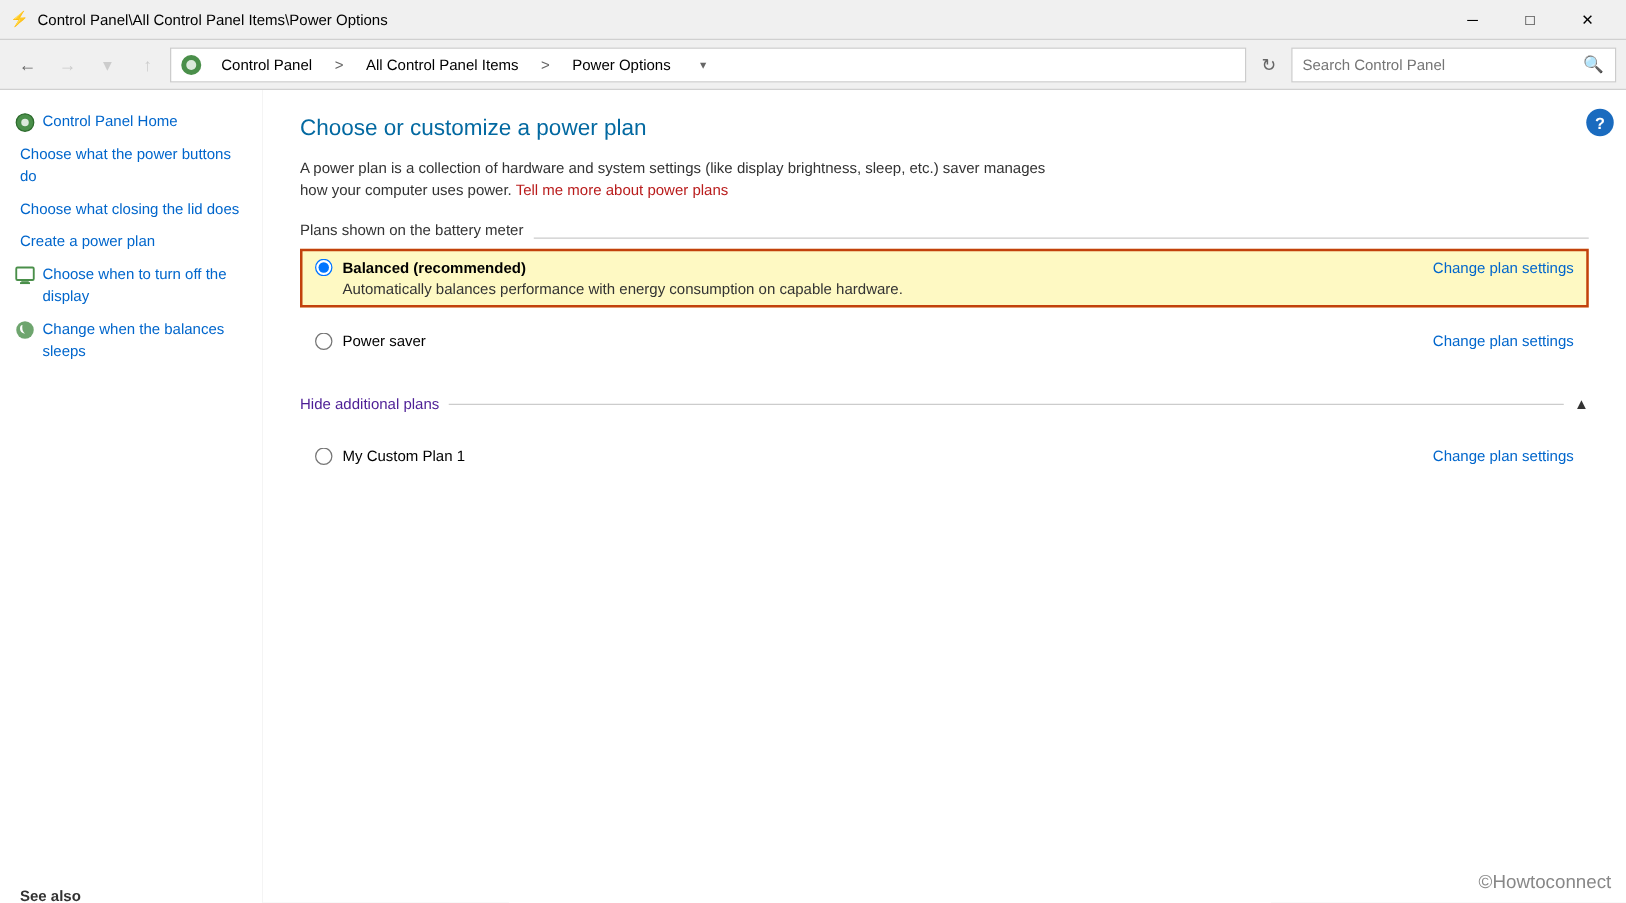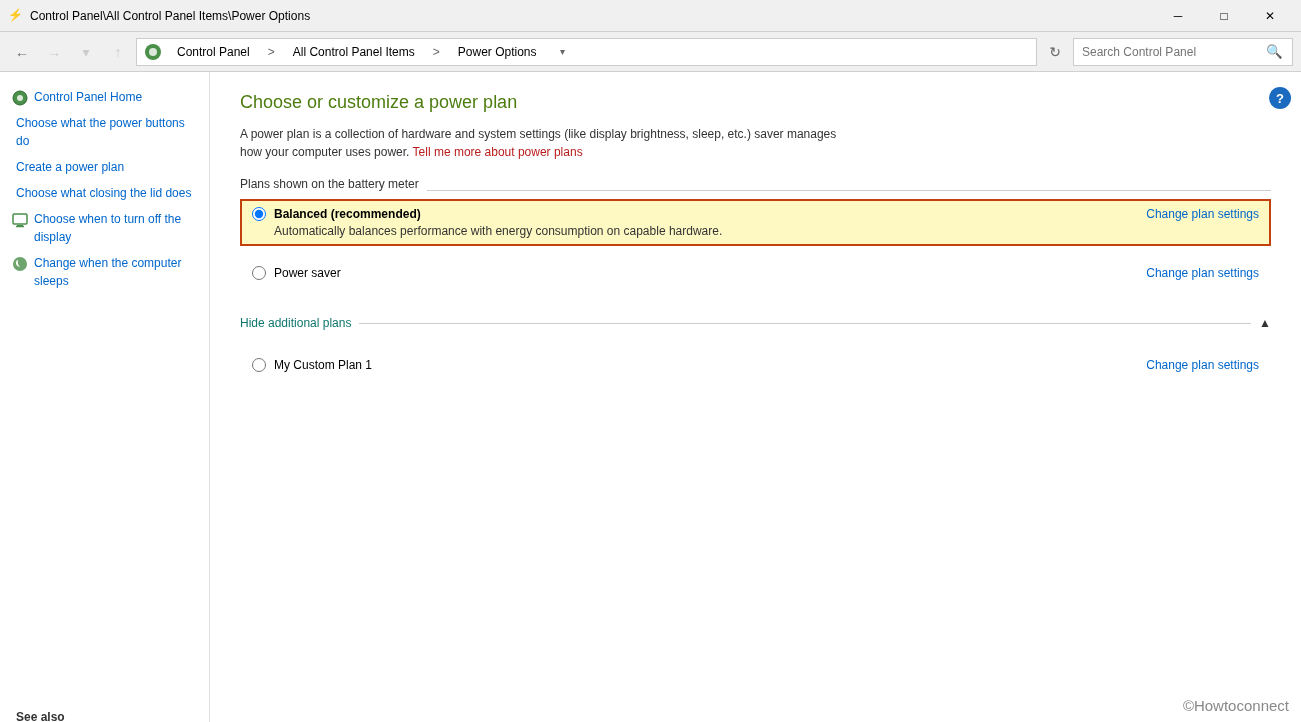--- a/index.html
+++ b/index.html
@@ -122,21 +122,21 @@
       border: none;
       background: transparent;
       cursor: pointer;
       display: flex;
       align-items: center;
       justify-content: center;
       font-size: 14px;
       color: #666;
     }
     .search-box {
-      width: 220px;
+      width: 260px;
       height: 28px;
       border: 1px solid #ccc;
       background: white;
       display: flex;
       align-items: center;
       padding: 0 8px;
       gap: 4px;
     }
     .search-box input {
       border: none;
@@ -188,21 +188,21 @@
     .content {
       flex: 1;
       background: white;
       padding: 20px 30px;
       overflow-y: auto;
       position: relative;
     }
     .page-title {
       font-size: 18px;
       font-weight: 300;
-      color: #4d7c0f;
+      color: #0369a1;
       margin-bottom: 12px;
     }
     .description {
       font-size: 12px;
       color: #333;
       margin-bottom: 4px;
       max-width: 600px;
       line-height: 1.5;
     }
     .description a {
@@ -282,21 +282,21 @@
       margin-top: 16px;
     }
     .hide-header {
       display: flex;
       align-items: center;
       gap: 8px;
       margin-bottom: 8px;
     }
     .hide-label {
       font-size: 12px;
-      color: #0f766e;
+      color: #4c1d95;
       white-space: nowrap;
     }
     .hide-divider {
       flex: 1;
       height: 1px;
       background: #ccc;
     }
     .chevron-up {
       font-size: 12px;
       color: #333;
@@ -389,36 +389,36 @@
   <div class="sidebar">
     <div class="sidebar-icon-row">
       <svg class="sidebar-icon" viewBox="0 0 16 16">
         <circle cx="8" cy="8" r="7" fill="#4a8f4a" stroke="#2d6b2d" stroke-width="1"></circle>
         <circle cx="8" cy="8" r="3" fill="white" opacity="0.8"></circle>
       </svg>
       <a class="sidebar-link" style="padding:0;">Control Panel Home</a>
     </div>
 
     <a class="sidebar-link">Choose what the power buttons do</a>
+    <a class="sidebar-link">Choose what closing the lid does</a>
     <a class="sidebar-link">Create a power plan</a>
-    <a class="sidebar-link">Choose what closing the lid does</a>
     <div class="sidebar-icon-row" style="padding:4px 12px 4px 12px;">
       <svg class="sidebar-icon" viewBox="0 0 16 16">
         <rect x="1" y="2" width="14" height="10" rx="1" fill="none" stroke="#4a8f4a" stroke-width="1.5"></rect>
         <rect x="5" y="13" width="6" height="1.5" fill="#4a8f4a"></rect>
         <line x1="4" y1="14.5" x2="12" y2="14.5" stroke="#4a8f4a" stroke-width="1.5"></line>
       </svg>
       <a class="sidebar-link" style="padding:0;">Choose when to turn off the display</a>
     </div>
     <div class="sidebar-icon-row" style="padding:4px 12px 4px 12px;">
       <svg class="sidebar-icon" viewBox="0 0 16 16">
         <circle cx="8" cy="8" r="7" fill="#4a8f4a" opacity="0.8"></circle>
         <path d="M6 4 Q5 8 8 11 Q4 10 4 7 Q4 4 6 4Z" fill="white"></path>
       </svg>
-      <a class="sidebar-link" style="padding:0;">Change when the computer sleeps</a>
+      <a class="sidebar-link" style="padding:0;">Change when the balances sleeps</a>
     </div>
 
     <div style="margin-top: auto; padding-top: 400px;">
       <div class="sidebar-section-label">See also</div>
 
     </div>
   </div>
 
   <div class="content">
 

